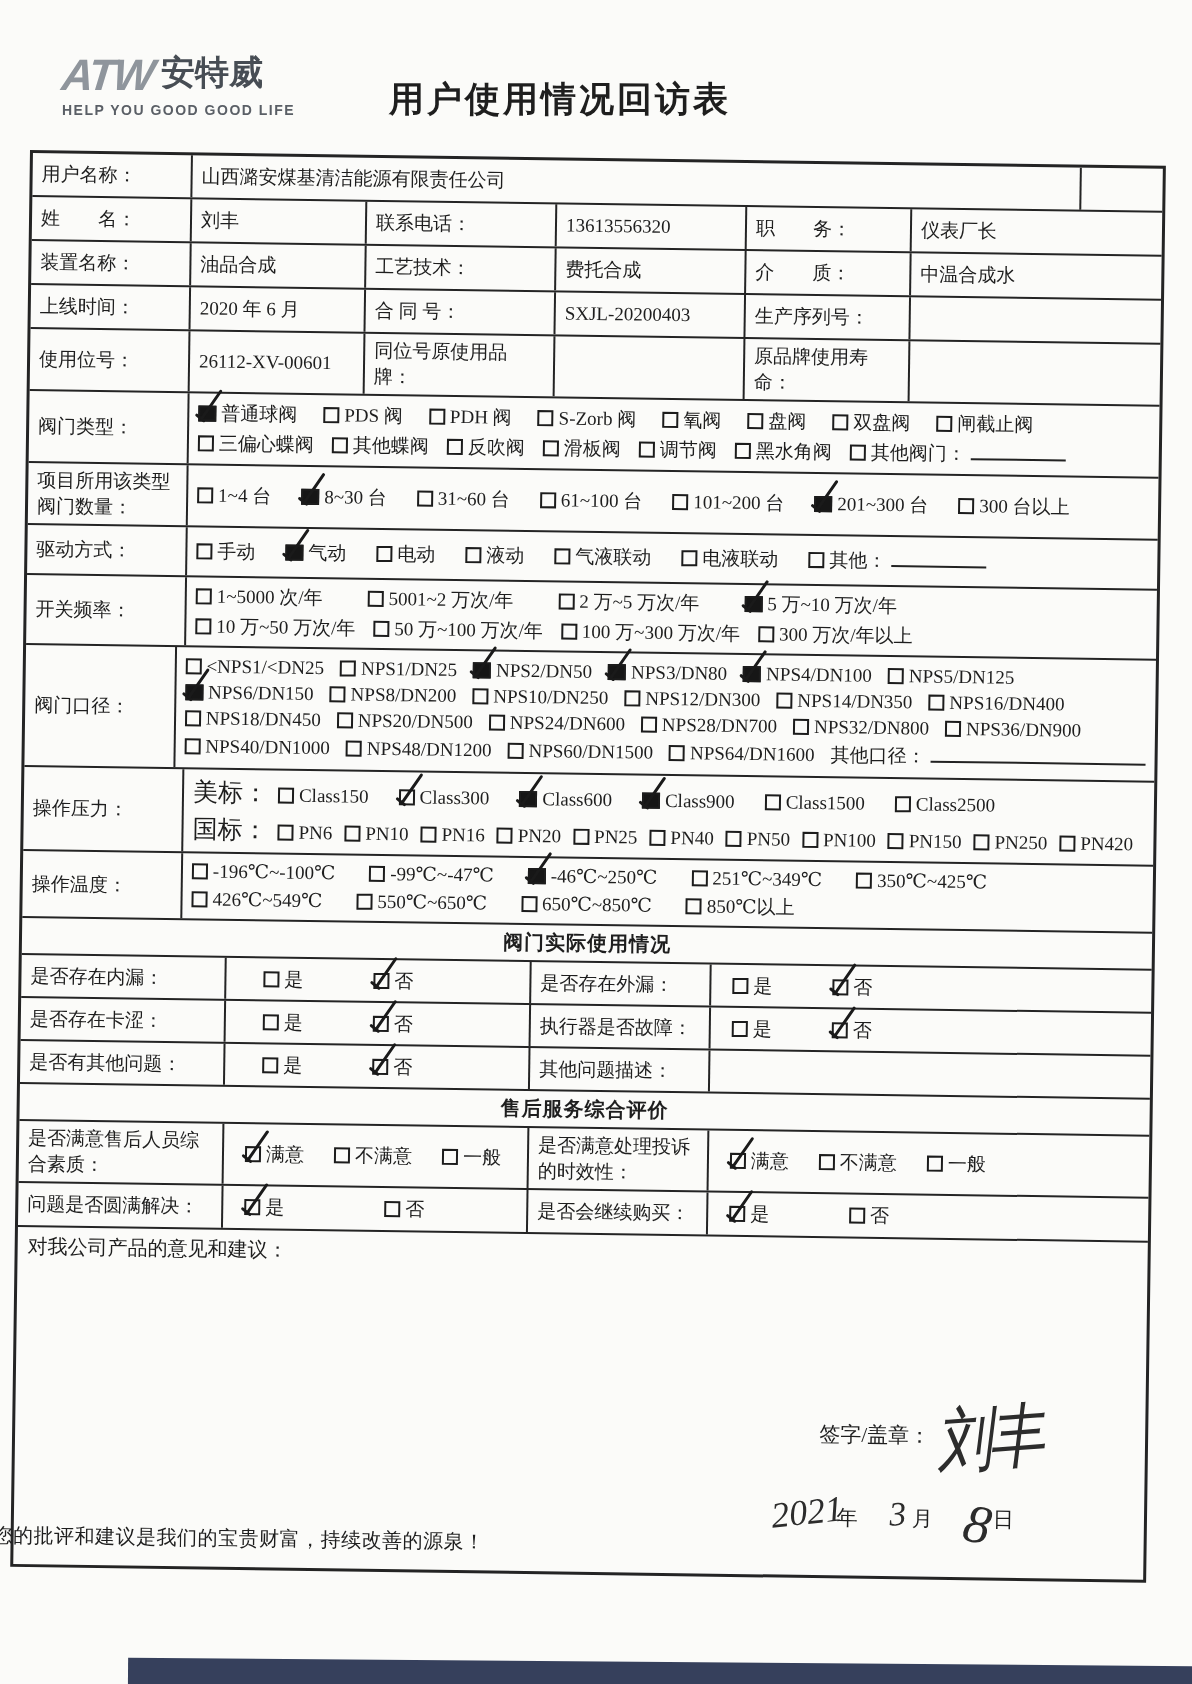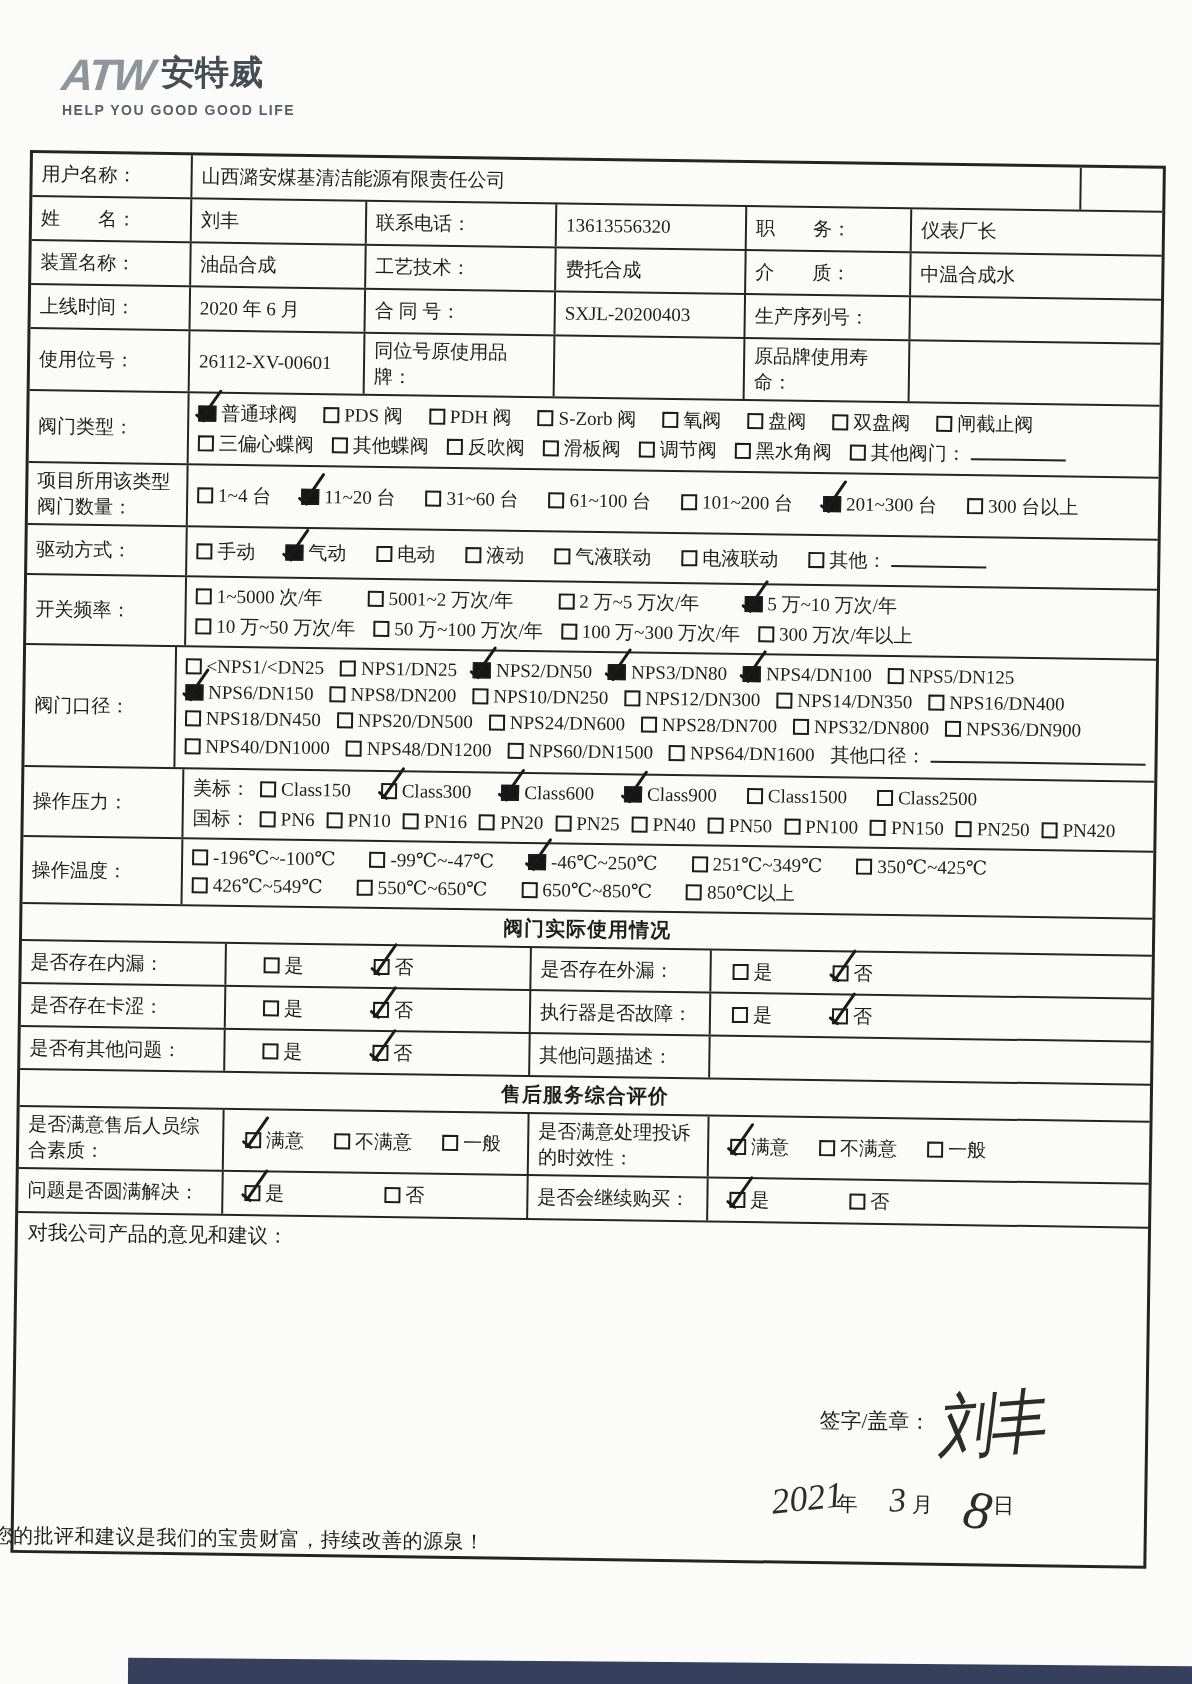--- a/index.html
+++ b/index.html
@@ -22,21 +22,21 @@
   .lab{justify-content:center;}
   .w-l{width:160px;} .w-v1{width:175px;} .w-l2{width:190px;} .w-v2{width:190px;} .w-l3{width:165px;} .w-v3{flex:1;}
   .w-cl{width:160px;} .cnt{flex:1;}
   .u1{width:205px;} .u2{width:305px;} .u3{width:180px;} .u4{flex:1;}
   .h1{min-height:44px;} .hv{min-height:72px;} .hq{min-height:56px;} .hd{min-height:50px;}
   .hf{min-height:66px;} .hdi{min-height:122px;} .hp{min-height:64px;} .ht{min-height:64px;}
   .hs{min-height:36px;} .hu{min-height:43px;} .hsv{min-height:58px;} .hsv2{min-height:44px;} .hfb{min-height:337px;}
   .sec{justify-content:center;text-align:center;font-weight:bold;font-size:20px;letter-spacing:1px;padding:4px;}
   
   .line{display:flex;align-items:baseline;margin:2px 0;}
-  .pfx{font-size:19px;margin-right:10px;white-space:nowrap;}
+  .pfx{font-size:25px;margin-right:10px;white-space:nowrap;}
   .opts{display:flex;align-items:baseline;flex-wrap:nowrap;}
   .opt{white-space:nowrap;display:inline-flex;align-items:baseline;}
   .olb{font-size:19px;}
   .g12{column-gap:12px;} .g16{column-gap:16px;} .g18{column-gap:18px;} .g26{column-gap:26px;}
   .g30{column-gap:30px;} .g34{column-gap:34px;} .g45{column-gap:45px;} .g60{column-gap:60px;}
   .g70{column-gap:70px;} .g80{column-gap:80px;} .g100{column-gap:100px;}
   .pl28{padding-left:28px;} .pl12{padding-left:12px;}
   
   .cb{display:inline-block;width:16px;height:16px;border:2px solid #1c1c1c;box-sizing:border-box;
       margin-right:5px;position:relative;align-self:center;flex:0 0 auto;}
@@ -69,20 +69,21 @@
 <body>
 
 <div class="paper">
 
   <div class="logo-wrap">
     <div>
       <span class="logo-en">ATW</span><span class="logo-cn">安特威</span>
     </div>
     <div class="tagline">HELP YOU GOOD GOOD LIFE</div>
   </div>
+  <div class="title">用户使用情况回访表</div>
 
   <div class="tilt">
   <div class="tbl">
 
     <div class="row h1">
       <div class="c lab w-l">用户名称：</div>
       <div class="c" style="width:889px;">山西潞安煤基清洁能源有限责任公司</div>
       <div class="c nb w-v3"></div>
     </div>
 
@@ -201,21 +202,21 @@
       <div class="c lab w-cl">项目所用该类型阀门数量：</div>
       <div class="c nb cnt">
         <div class="line">
               <span class="opts g30">
                 <span class="opt">
                   <span class="cb"></span>
                   <span class="olb">1~4 台</span>
                 </span>
                 <span class="opt">
                   <span class="cb c2"></span>
-                  <span class="olb">11~20 台</span>
+                  <span class="olb">8~30 台</span>
                 </span>
                 <span class="opt">
                   <span class="cb"></span>
                   <span class="olb">31~60 台</span>
                 </span>
                 <span class="opt">
                   <span class="cb"></span>
                   <span class="olb">61~100 台</span>
                 </span>
                 <span class="opt">

